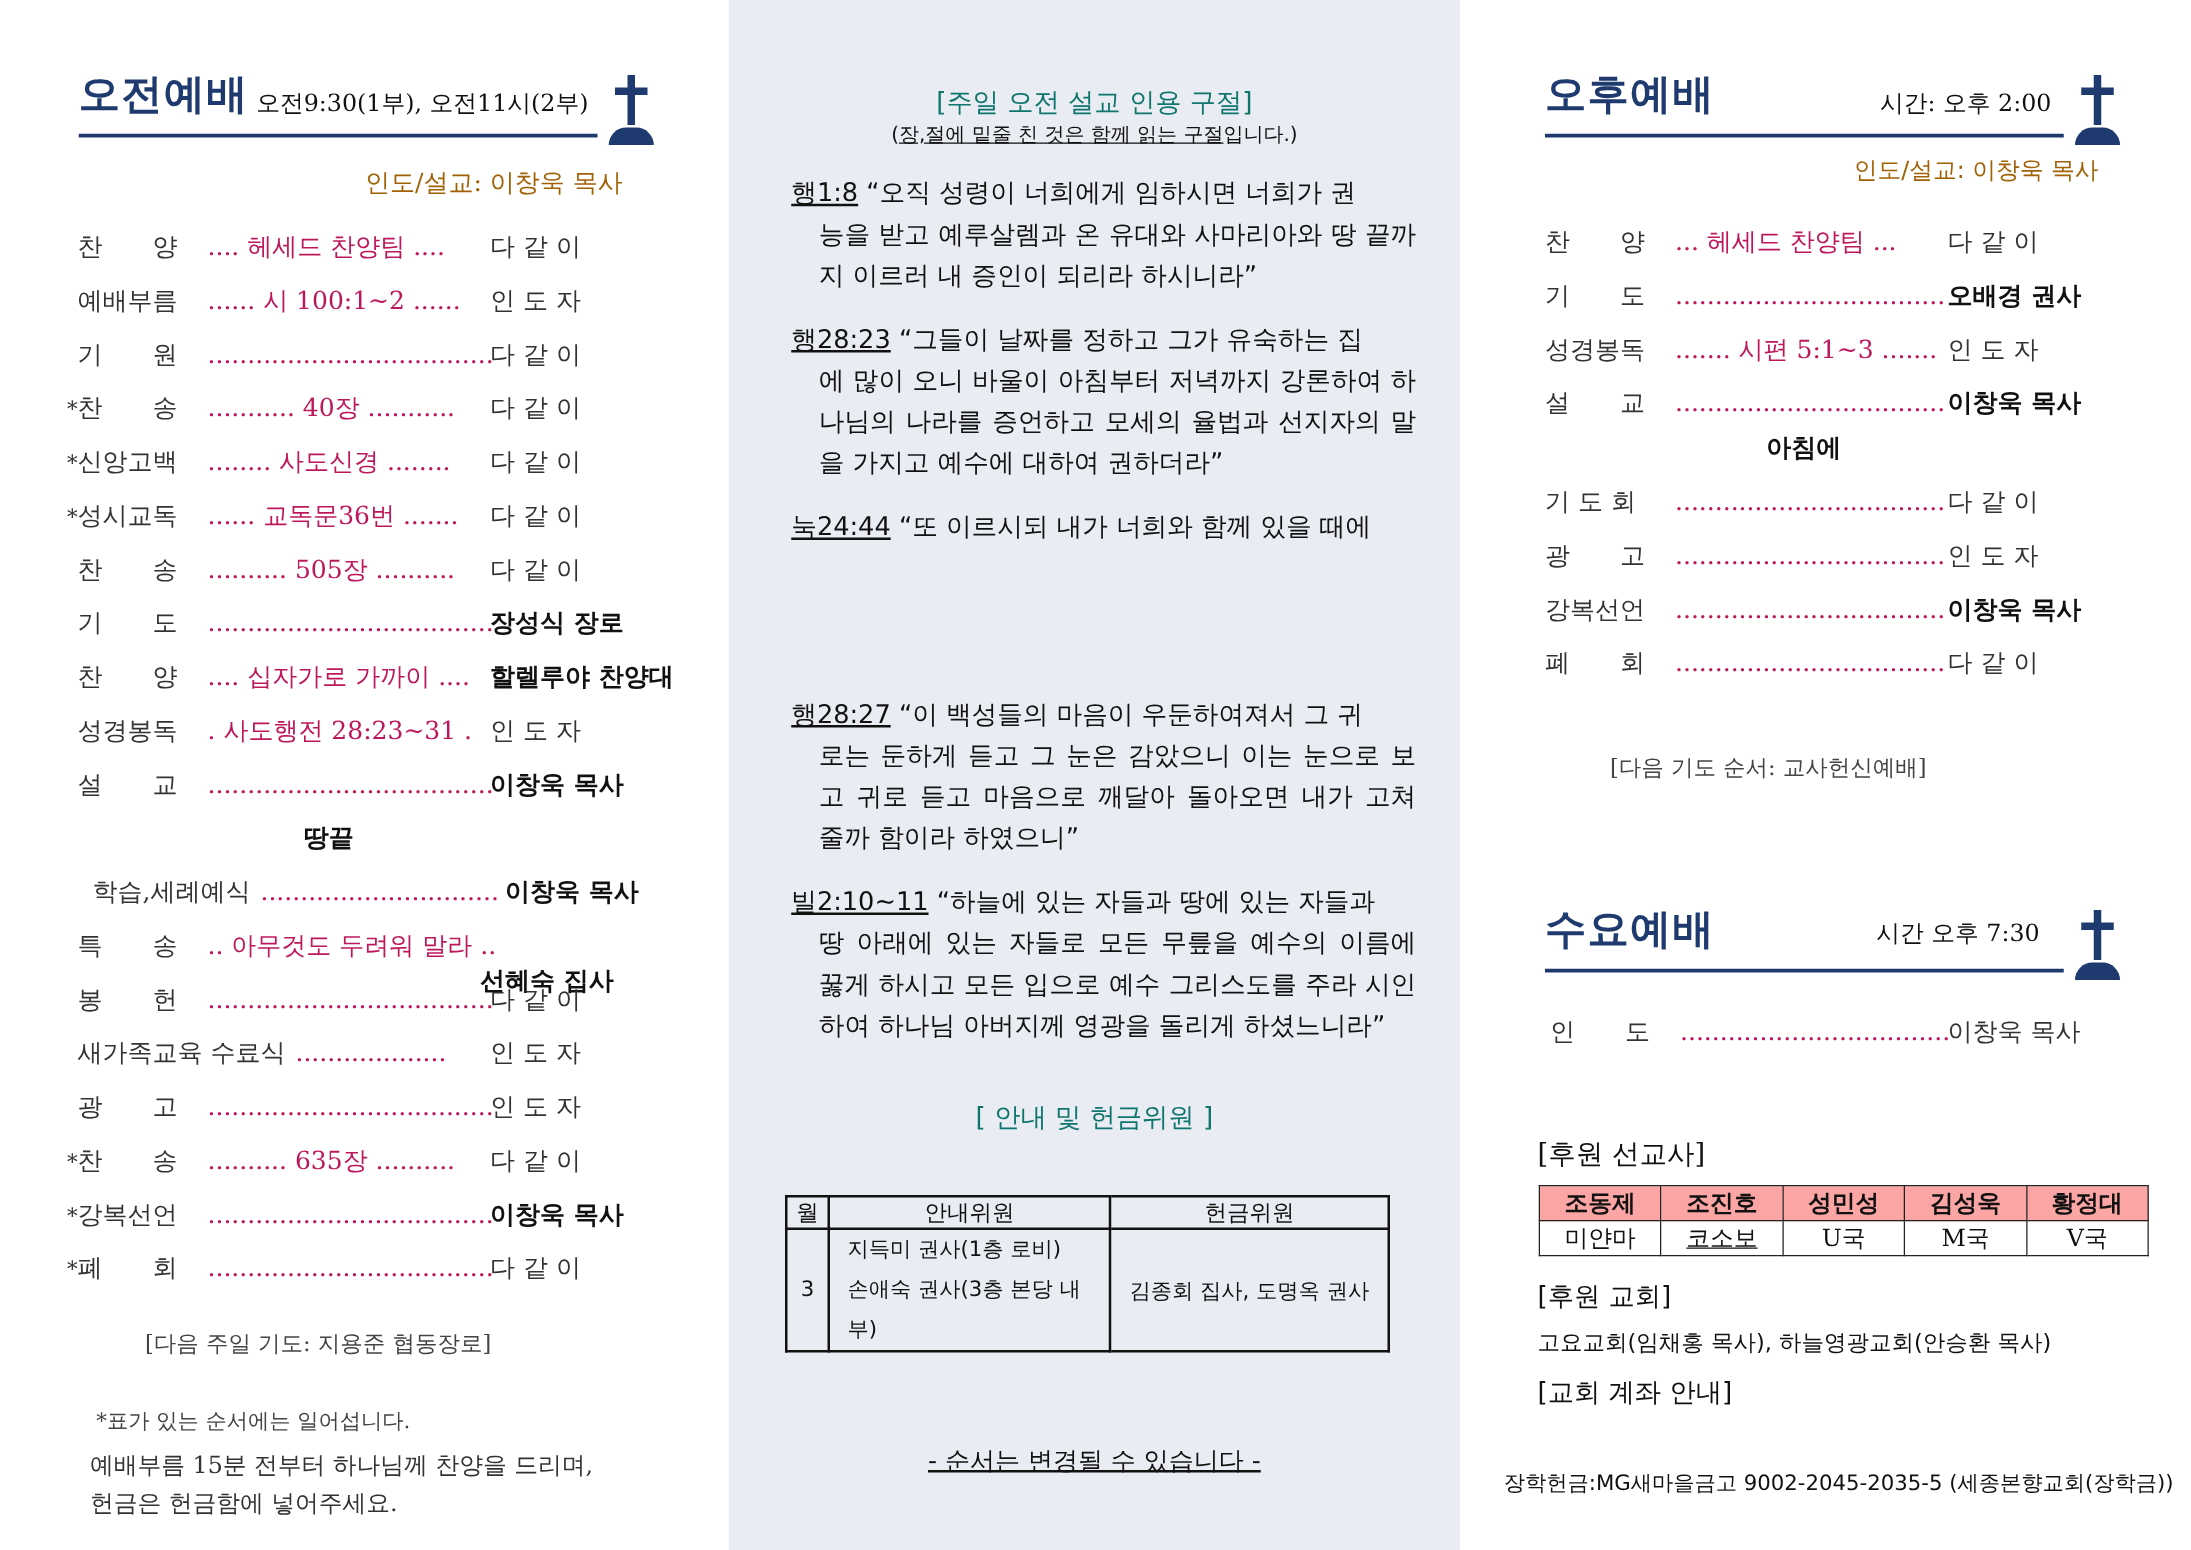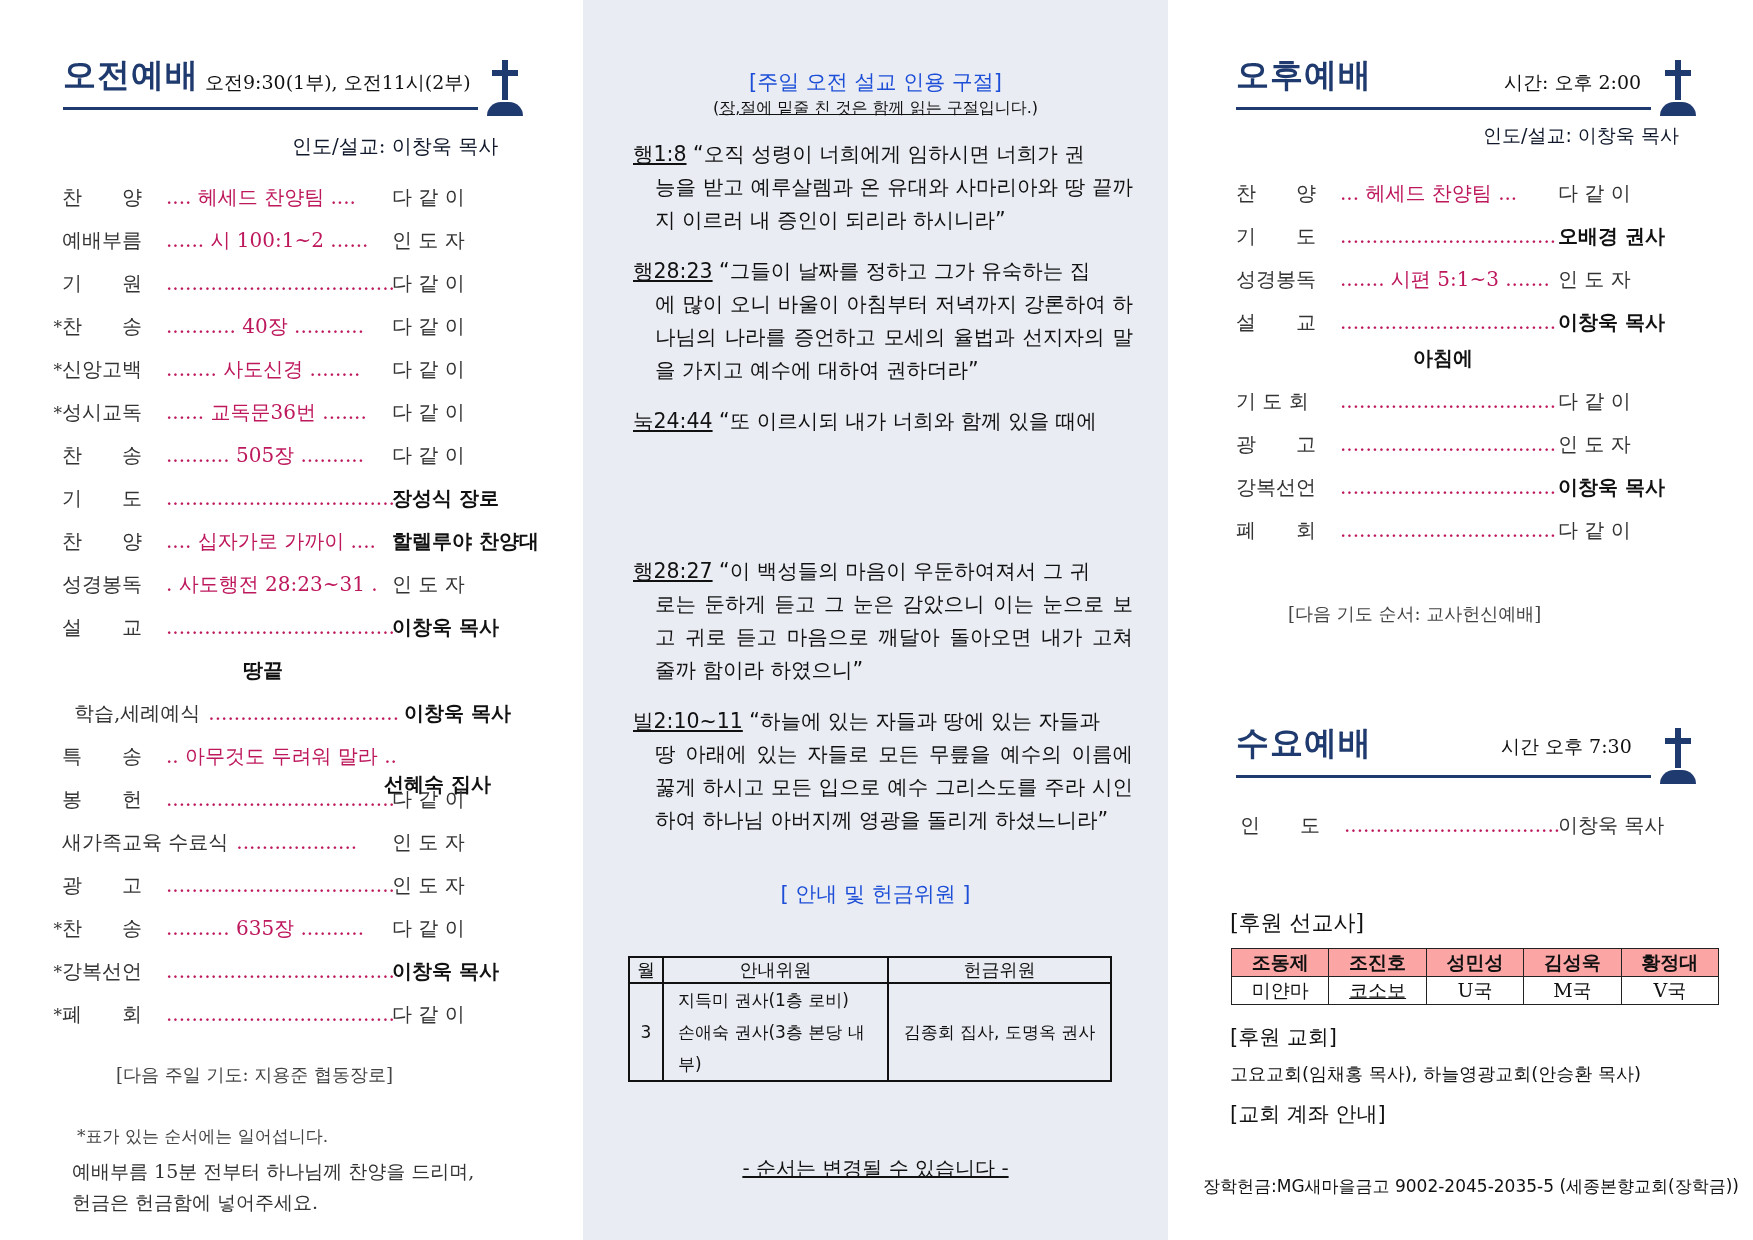--- a/index.html
+++ b/index.html
@@ -14,35 +14,35 @@
   
   .sec-head { position: absolute; height: 60px; }
   .sec-title { position: absolute; left: 0; bottom: 12px; font-family: "DejaVu Sans", sans-serif; font-weight: bold; font-size: 33px; color: #1f3a6e; letter-spacing: 1px; }
   .sec-time { position: absolute; bottom: 14px; font-size: 19px; color: #111; white-space: nowrap; }
   .sec-rule { position: absolute; left: 0; bottom: 0; height: 3px; background: #1f3a6e; }
   .cross { position: absolute; width: 36px; height: 56px; }
   .cross .v { position: absolute; left: 15px; top: 0; width: 6px; height: 40px; background: #1f3a6e; }
   .cross .h { position: absolute; left: 5px; top: 10px; width: 26px; height: 6px; background: #1f3a6e; }
   .cross .mound { position: absolute; left: 0; bottom: 0; width: 36px; height: 14px; background: #1f3a6e; border-radius: 18px 18px 0 0; }
 
-  .leader { position: absolute; font-size: 20px; white-space: nowrap; color: #0f172a; }
+  .leader { position: absolute; font-size: 20px; white-space: nowrap; color: #a16207; }
 
   
   .row { position: absolute; display: flex; align-items: baseline; font-size: 20px; white-space: nowrap; color: #333; }
   .row .star { width: 14px; display: inline-block; text-align: right; font-size: 17px; }
   .row .lbl { display: inline-block; letter-spacing: 0; }
   .row .mid { display: inline-block; color: #be185d; }
   .row .who { position: absolute; white-space: nowrap; color: #333; }
   .row .who.bold { font-family: "DejaVu Sans", sans-serif; font-weight: bold; color: #111; }
   .center-lbl { position: absolute; font-family: "DejaVu Sans", sans-serif; font-weight: bold; font-size: 20px; color: #111; }
 
   .note { position: absolute; font-size: 18px; color: #444; white-space: nowrap; }
 
   
-  .mid-title { position: absolute; left: 0; width: 585px; text-align: center; font-family: "DejaVu Sans", sans-serif; font-size: 21px; color: #1d4ed8; }
+  .mid-title { position: absolute; left: 0; width: 585px; text-align: center; font-family: "DejaVu Sans", sans-serif; font-size: 21px; color: #0f766e; }
   .mid-sub { position: absolute; left: 0; width: 585px; text-align: center; font-family: "DejaVu Sans", sans-serif; font-size: 16px; color: #111; }
   .mid-sub u { text-decoration: underline; }
   .verse { position: absolute; left: 50px; width: 500px; font-family: "DejaVu Sans", sans-serif; font-size: 20.5px; line-height: 33px; color: #111; text-align: justify; }
   .verse .ref { text-decoration: underline; }
   .verse .cont { display: block; padding-left: 22px; }
 
   .tbl { position: absolute; border-collapse: collapse; font-family: "DejaVu Sans", sans-serif; color: #111; }
   .tbl td, .tbl th { border: 2px solid #111; text-align: center; font-weight: normal; }
   #duty-table th { font-size: 18px; height: 26px; }
   #duty-table td { font-size: 17px; }

